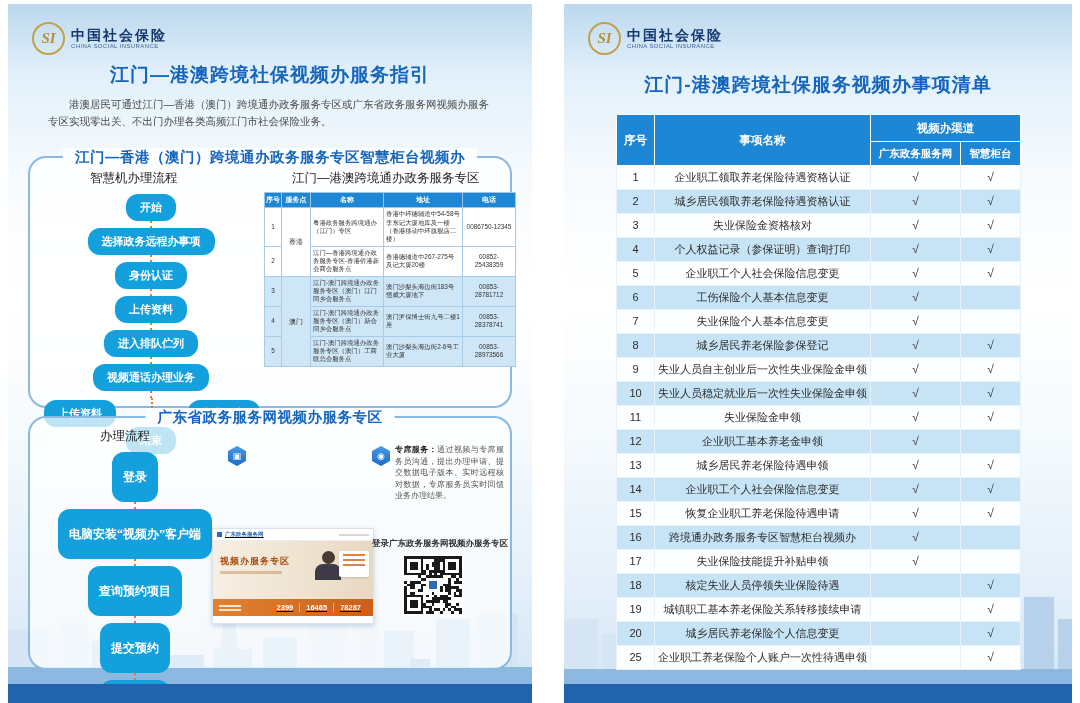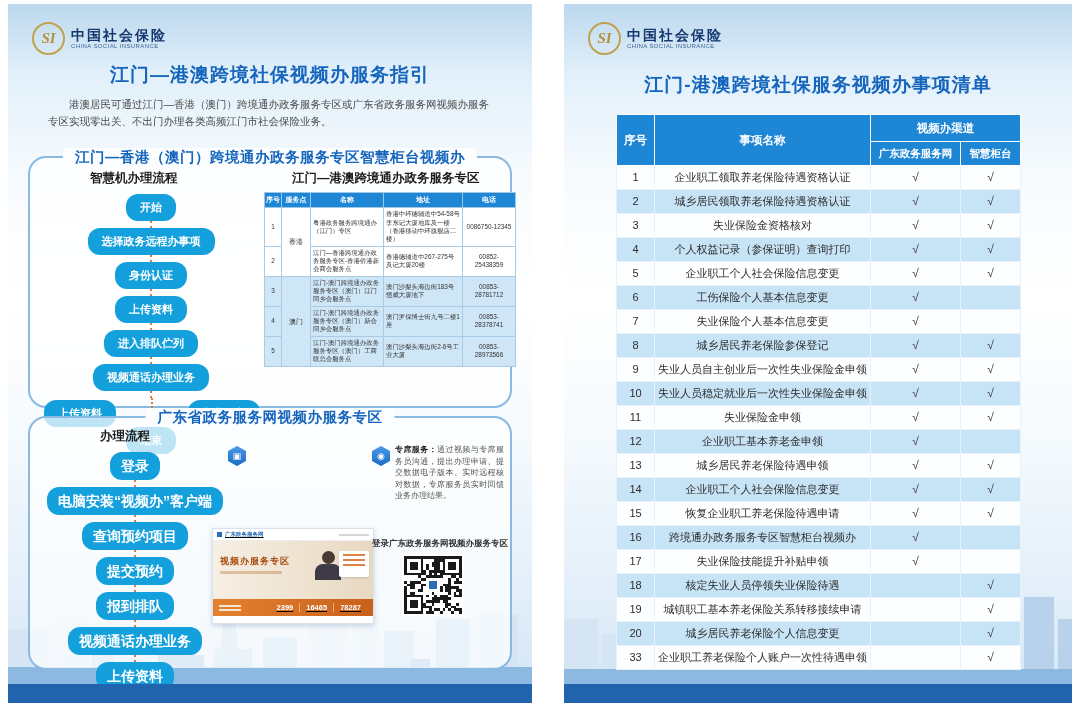--- a/index.html
+++ b/index.html
@@ -26,29 +26,29 @@
   .intro{position:absolute;top:92px;left:40px;width:448px;font-size:10.5px;color:#4a4a4a;
          line-height:1.65;text-indent:2em;z-index:2;}
   
   .sec-box{position:absolute;left:20px;width:480px;border:2px solid #8ab9e2;border-radius:18px;
            background:rgba(255,255,255,.72);z-index:2;}
   #sec1{top:152px;height:248px;}
   #sec2{top:412px;height:250px;}
   .box-title{position:absolute;top:-10px;left:50%;transform:translateX(-50%);
              background:#fbfdff;padding:0 12px;color:#1565bd;font-size:14.5px;
              font-weight:bold;white-space:nowrap;letter-spacing:.5px;}
-  .col-head{position:absolute;color:#1c1c1c;font-size:12.5px;font-weight:bold;white-space:nowrap;}
+  .col-head{position:absolute;color:#1c1c1c;font-size:12.5px;font-weight:normal;white-space:nowrap;}
   
   .flow{position:absolute;display:flex;flex-direction:column;align-items:center;}
   #flow1{left:12px;top:36px;width:218px;}
   #flow2{left:14px;top:34px;width:182px;}
   .pill{display:inline-block;background:#14a0dc;color:#fff;font-weight:bold;border-radius:12px;
         white-space:nowrap;line-height:1;text-align:center;}
   #flow1 .pill{font-size:11px;padding:8px 14px;}
-  #flow2 .pill{font-size:14px;padding:7px 11px;}
+  #flow2 .pill{font-size:12px;padding:19px 11px;font-family:Liberation Serif, serif;}
   .fc{width:0;height:6px;border-left:2px dotted #e4793f;margin:0 auto;}
   #flow1 .fc{height:7px;}
   #flow2 .fc{height:7px;}
   .branch{position:relative;height:22px;width:100%;}
   .branch .fc-mid{position:absolute;left:50%;top:0;height:22px;width:0;border-left:2px dotted #e4793f;}
   .branch .pill{position:absolute;top:2px;font-size:10px;padding:3.5px 11px;}
   .branch .pill.bleft{left:2px;}
   .branch .pill.bright{right:0;}
   
   #svc-table{position:absolute;left:234px;top:34px;width:240px;border-collapse:collapse;
@@ -699,21 +699,21 @@
           <td class="c-ck"></td>
           <td class="c-ck">√</td>
         </tr>
         <tr class="even">
           <td>20</td>
           <td>城乡居民养老保险个人信息变更</td>
           <td class="c-ck"></td>
           <td class="c-ck">√</td>
         </tr>
         <tr class="odd">
-          <td>33</td>
+          <td>25</td>
           <td>企业职工养老保险个人账户一次性待遇申领</td>
           <td class="c-ck"></td>
           <td class="c-ck">√</td>
         </tr>
       </tbody>
   </table>
 
   <div class="footer-bar"></div>
 </div>
 

